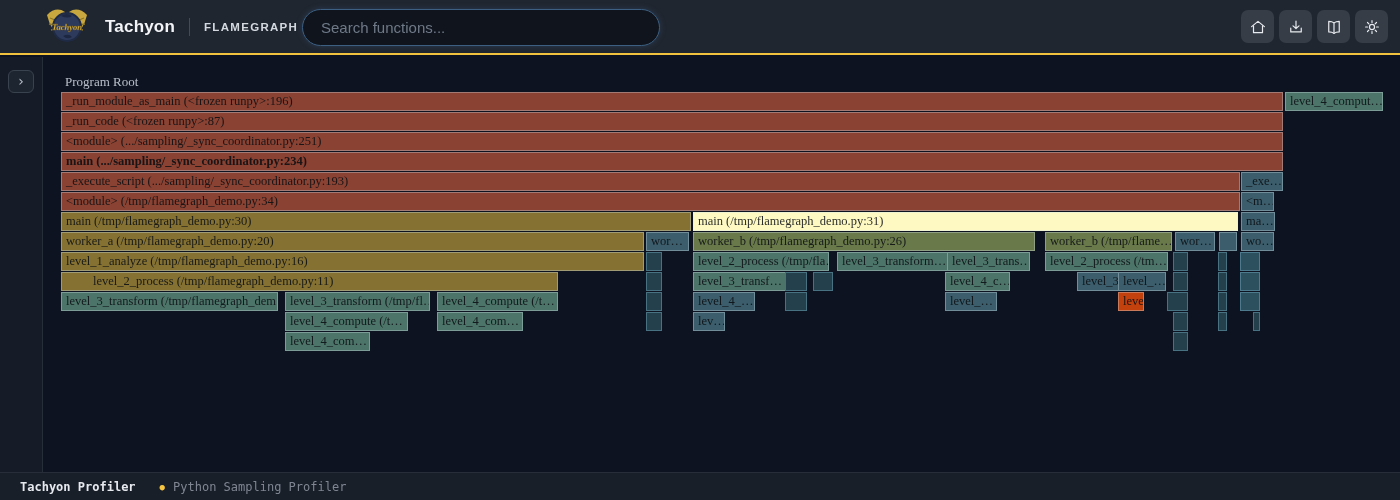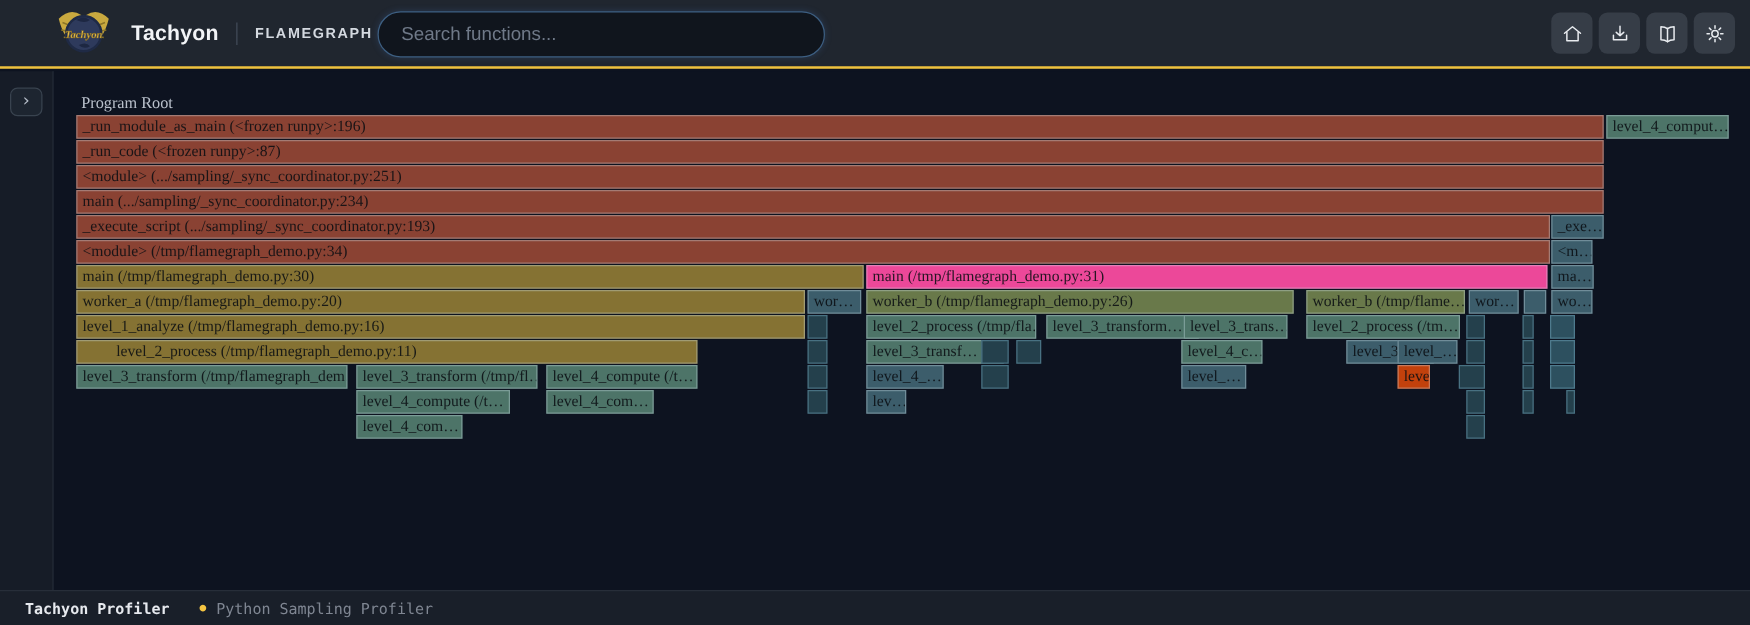--- a/index.html
+++ b/index.html
@@ -101,27 +101,27 @@
   </div>
 </div>
 
 <div class="flame-area"></div>
 <div class="flame-canvas">
   <div class="root-label">Program Root</div>
 <div class="flame-bar" style="left: 61px; top: 92px; width: 1222px; height: 19px; background: rgb(138, 66, 51);">_run_module_as_main (&lt;frozen runpy&gt;:196)</div>
     <div class="flame-bar" style="left: 1285px; top: 92px; width: 98px; height: 19px; background: rgb(77, 116, 104);">level_4_comput…</div>
     <div class="flame-bar" style="left: 61px; top: 112px; width: 1222px; height: 19px; background: rgb(138, 66, 51);">_run_code (&lt;frozen runpy&gt;:87)</div>
     <div class="flame-bar" style="left: 61px; top: 132px; width: 1222px; height: 19px; background: rgb(138, 66, 51);">&lt;module&gt; (.../sampling/_sync_coordinator.py:251)</div>
-    <div class="flame-bar" style="left: 61px; top: 152px; width: 1222px; height: 19px; background: rgb(138, 66, 51);">main (.../sampling/_sync_coordinator.py:234)</div>
+    <div class="flame-bar" style="left: 61px; top: 152px; width: 1222px; height: 19px; background: rgb(138, 66, 51); font-weight: bold;">main (.../sampling/_sync_coordinator.py:234)</div>
     <div class="flame-bar" style="left: 61px; top: 172px; width: 1179px; height: 19px; background: rgb(138, 66, 51);">_execute_script (.../sampling/_sync_coordinator.py:193)</div>
     <div class="flame-bar" style="left: 1241px; top: 172px; width: 42px; height: 19px; background: rgb(60, 93, 107);">_exe…</div>
     <div class="flame-bar" style="left: 61px; top: 192px; width: 1179px; height: 19px; background: rgb(138, 66, 51);">&lt;module&gt; (/tmp/flamegraph_demo.py:34)</div>
     <div class="flame-bar" style="left: 1241px; top: 192px; width: 33px; height: 19px; background: rgb(60, 93, 107);">&lt;m…</div>
     <div class="flame-bar" style="left: 61px; top: 212px; width: 630px; height: 19px; background: rgb(133, 114, 51);">main (/tmp/flamegraph_demo.py:30)</div>
-    <div class="flame-bar" style="left: 693px; top: 212px; width: 545px; height: 19px; background: #ec4899;">main (/tmp/flamegraph_demo.py:31)</div>
+    <div class="flame-bar" style="left: 693px; top: 212px; width: 545px; height: 19px; background: #fef9c3;">main (/tmp/flamegraph_demo.py:31)</div>
     <div class="flame-bar" style="left: 1241px; top: 212px; width: 34px; height: 19px; background: rgb(60, 93, 107);">ma…</div>
     <div class="flame-bar" style="left: 61px; top: 232px; width: 583px; height: 19px; background: rgb(133, 114, 51);">worker_a (/tmp/flamegraph_demo.py:20)</div>
     <div class="flame-bar" style="left: 646px; top: 232px; width: 43px; height: 19px; background: rgb(60, 93, 107);">wor…</div>
     <div class="flame-bar" style="left: 693px; top: 232px; width: 342px; height: 19px; background: rgb(105, 121, 74);">worker_b (/tmp/flamegraph_demo.py:26)</div>
     <div class="flame-bar" style="left: 1045px; top: 232px; width: 127px; height: 19px; background: rgb(105, 121, 74);">worker_b (/tmp/flame…</div>
     <div class="flame-bar" style="left: 1175px; top: 232px; width: 40px; height: 19px; background: rgb(60, 93, 107);">wor…</div>
     <div class="flame-bar" style="left: 1219px; top: 232px; width: 18px; height: 19px; background: rgb(60, 93, 107);"></div>
     <div class="flame-bar" style="left: 1241px; top: 232px; width: 33px; height: 19px; background: rgb(60, 93, 107);">wo…</div>
     <div class="flame-bar" style="left: 61px; top: 252px; width: 583px; height: 19px; background: rgb(133, 114, 51);">level_1_analyze (/tmp/flamegraph_demo.py:16)</div>
     <div class="flame-bar tiny" style="left: 646px; top: 252px; width: 16px; height: 19px; background: rgb(36, 64, 76);"></div>

